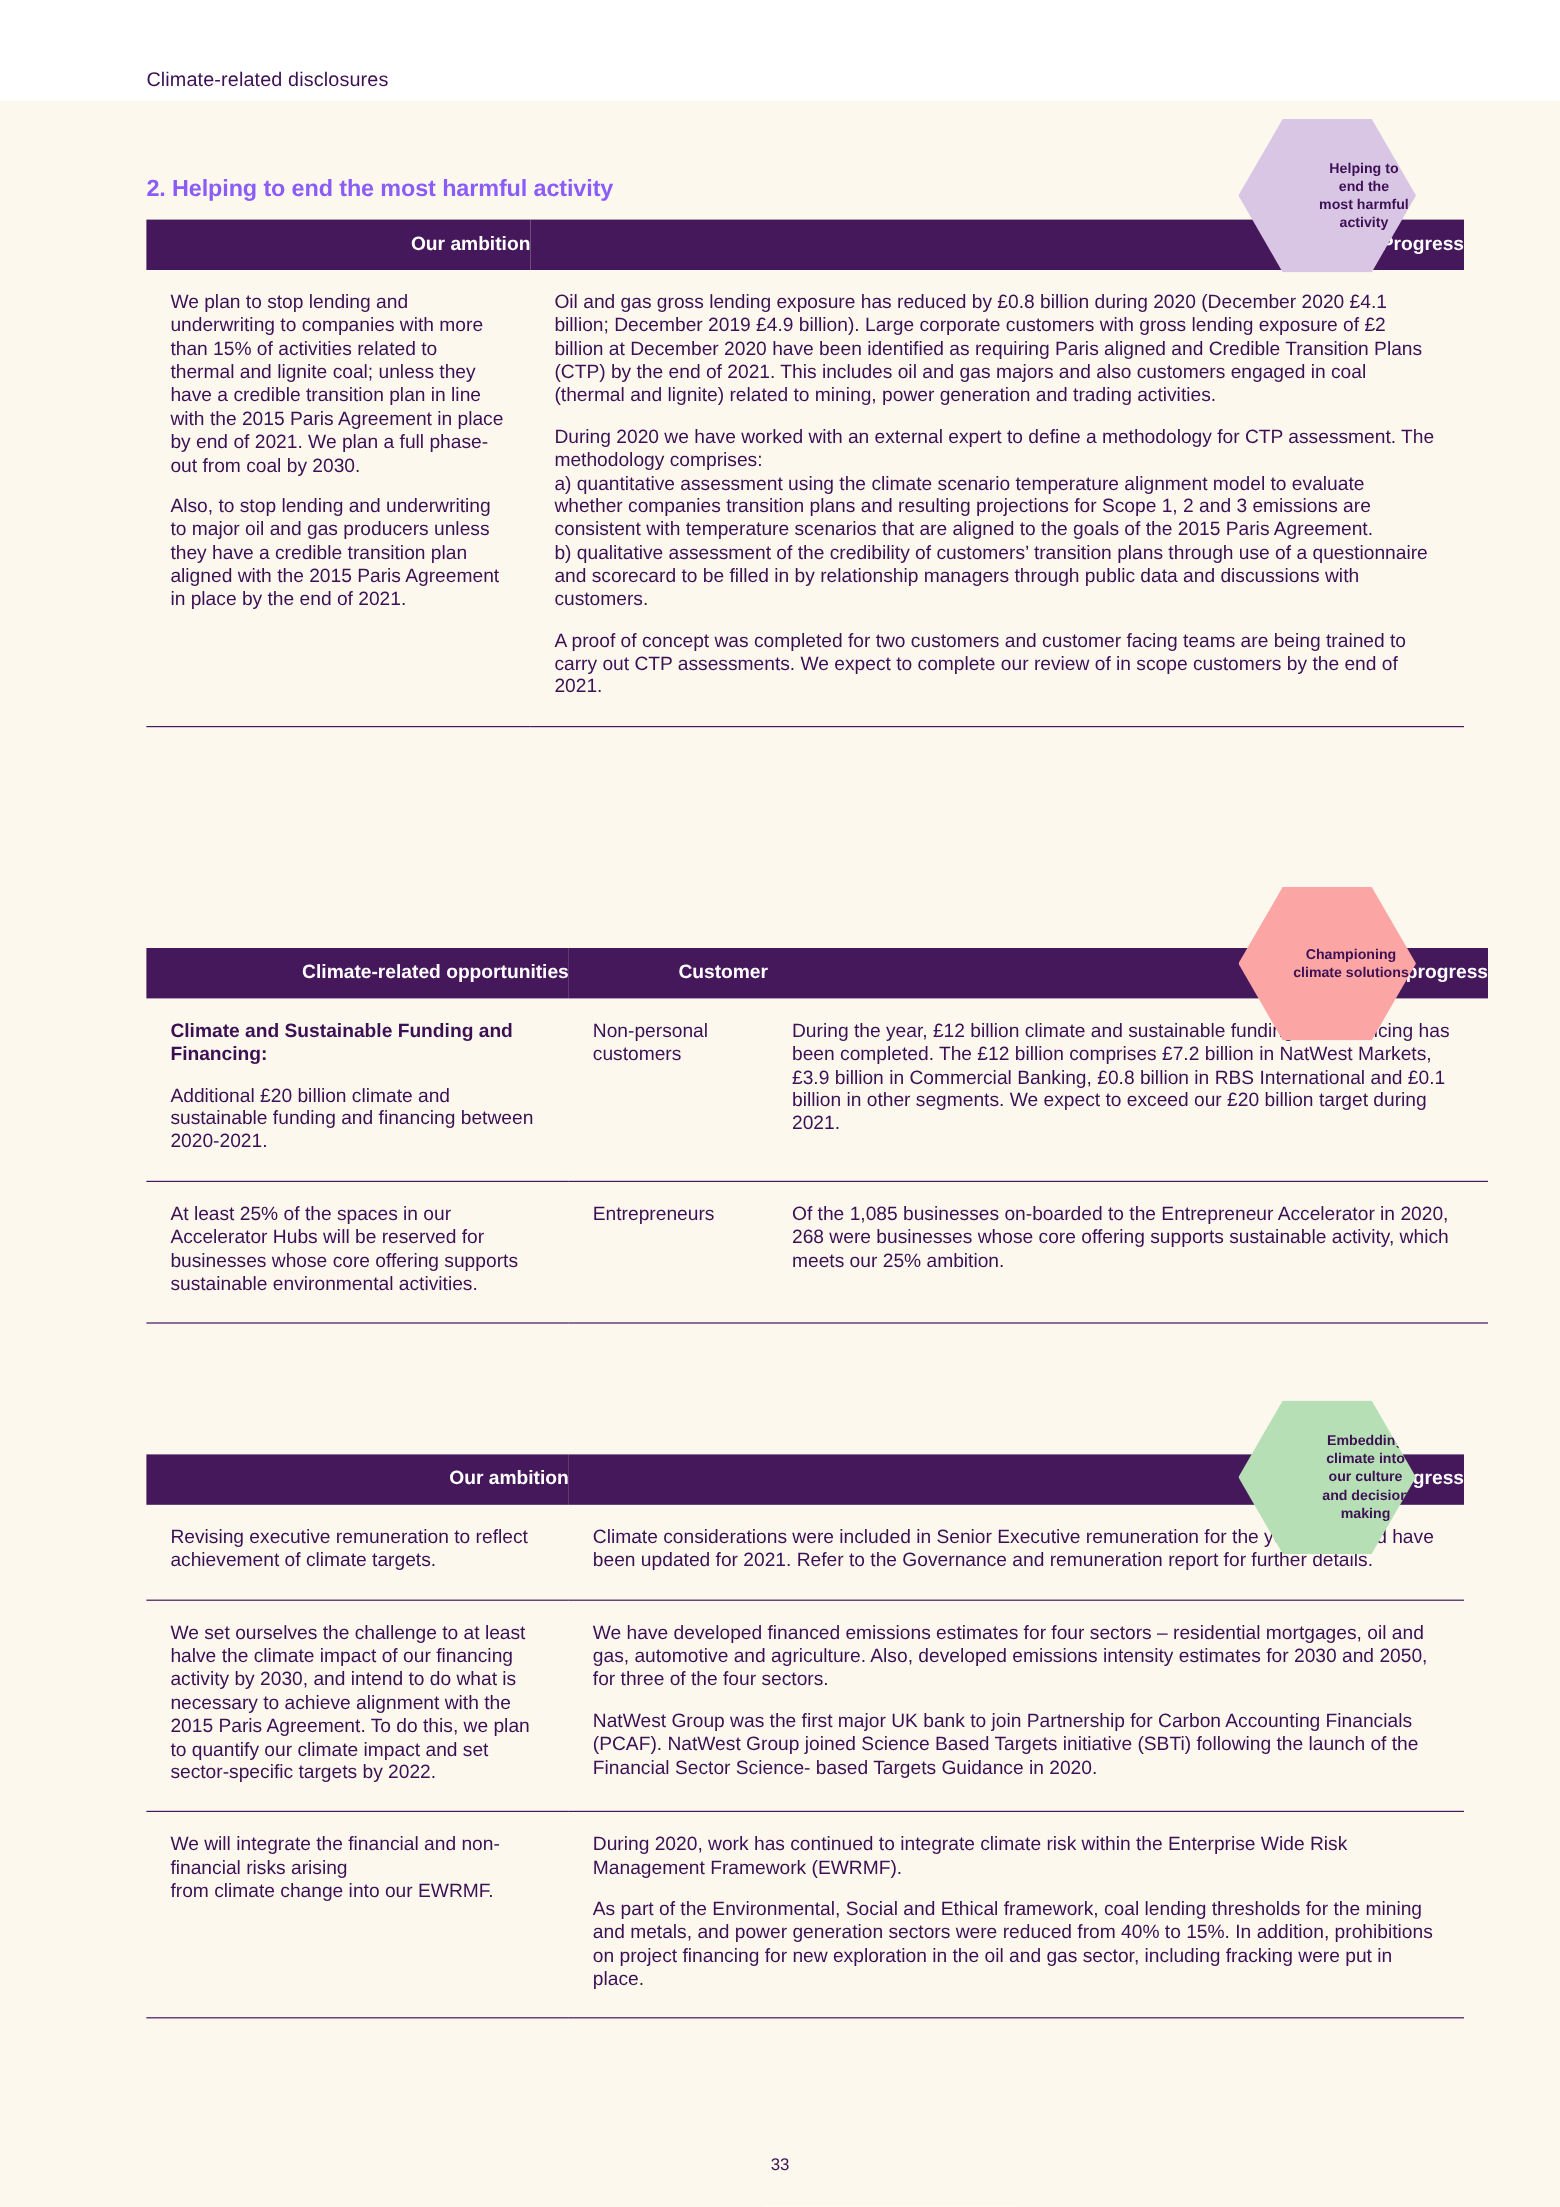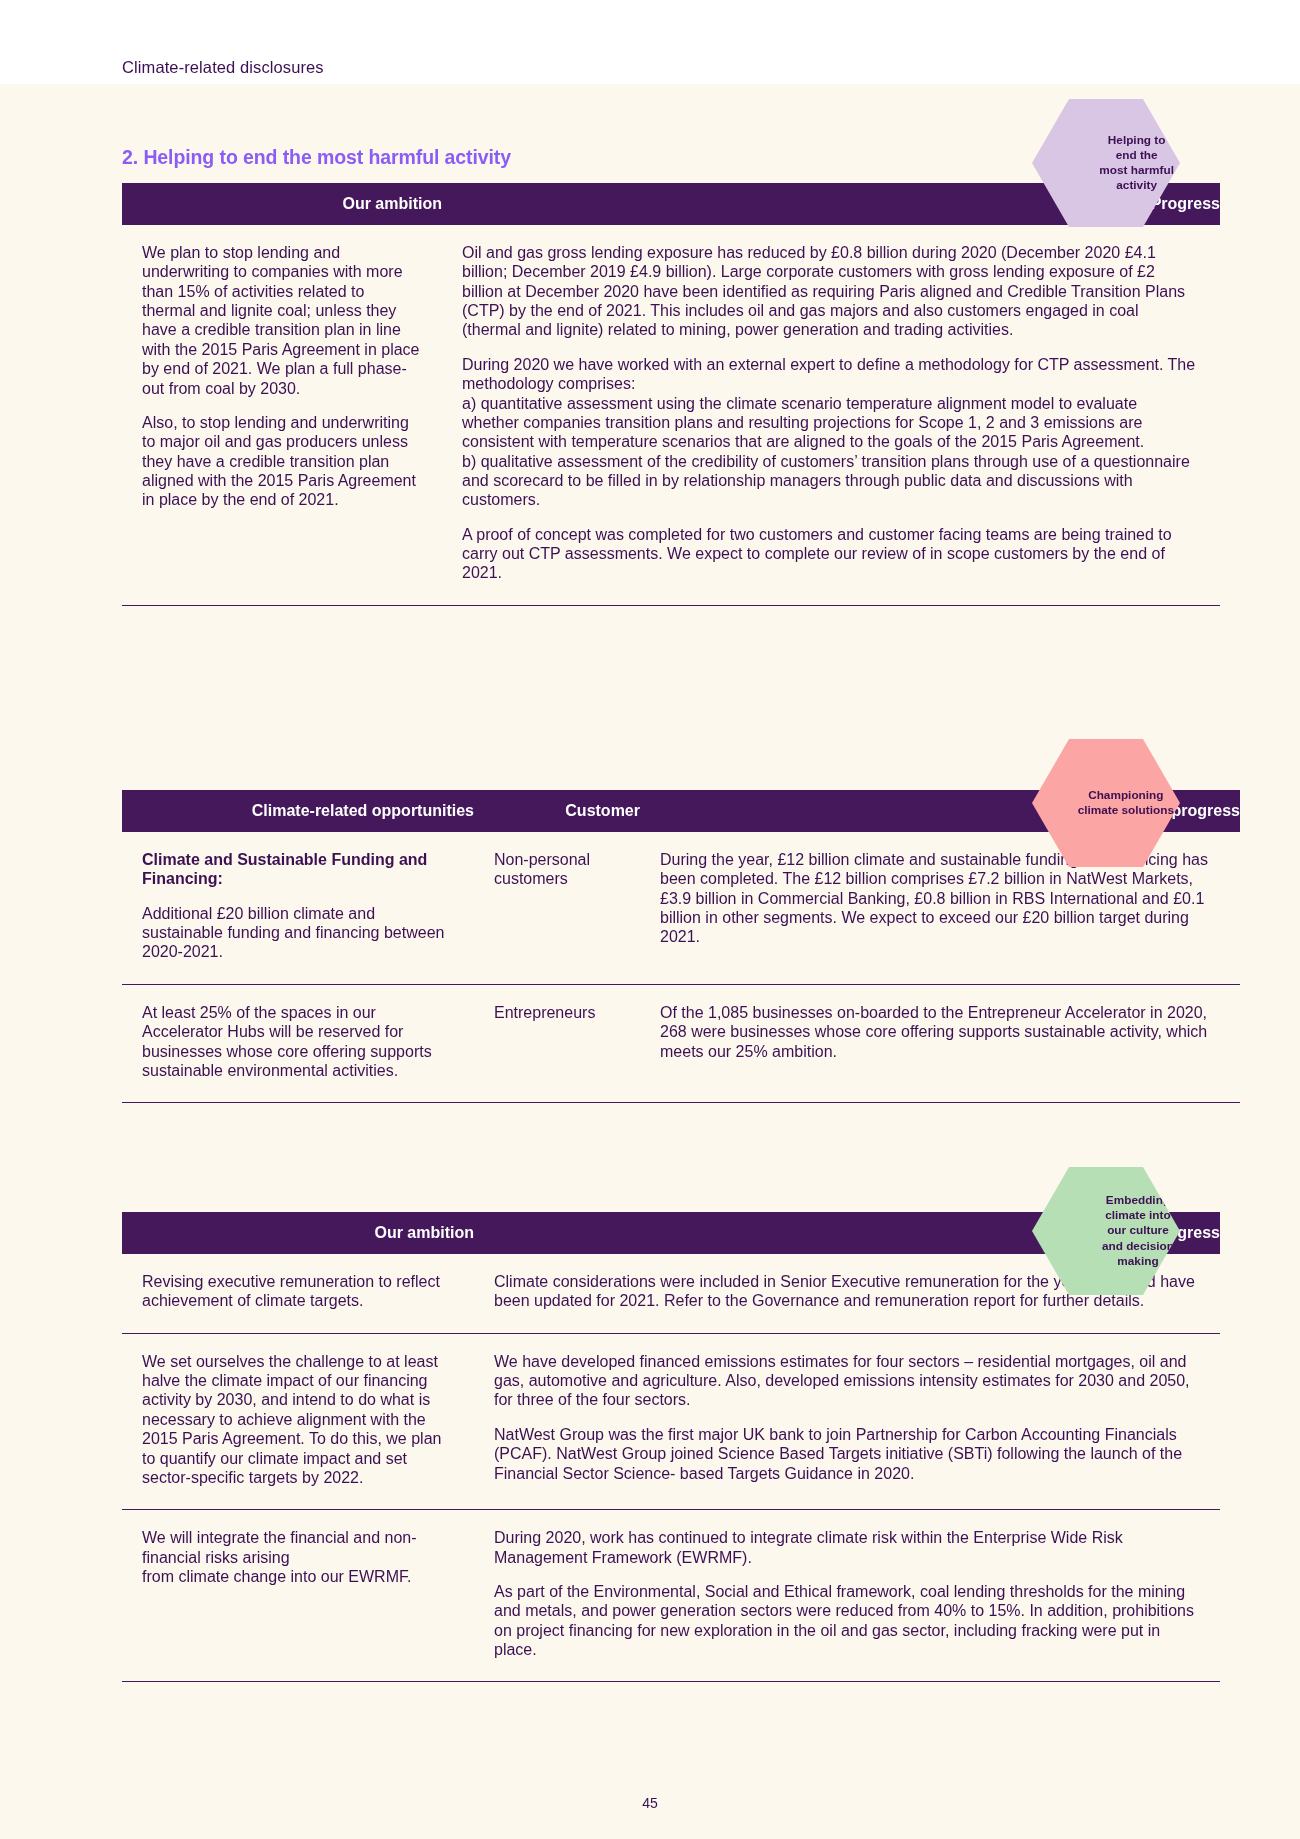--- a/index.html
+++ b/index.html
@@ -258,15 +258,15 @@
           </td>
           <td>
             <p>During 2020, work has continued to integrate climate risk within the Enterprise Wide Risk Management Framework (EWRMF).</p>
             <p>As part of the Environmental, Social and Ethical framework, coal lending thresholds for the mining and metals, and power generation sectors were reduced from 40% to 15%. In addition, prohibitions on project financing for new exploration in the oil and gas sector, including fracking were put in place.</p>
           </td>
         </tr>
       </tbody>
     </table>
   </div>
 
-  <div class="page-number">45</div>
+  <div class="page-number">33</div>
 
 </div>
 
 </body></html>

